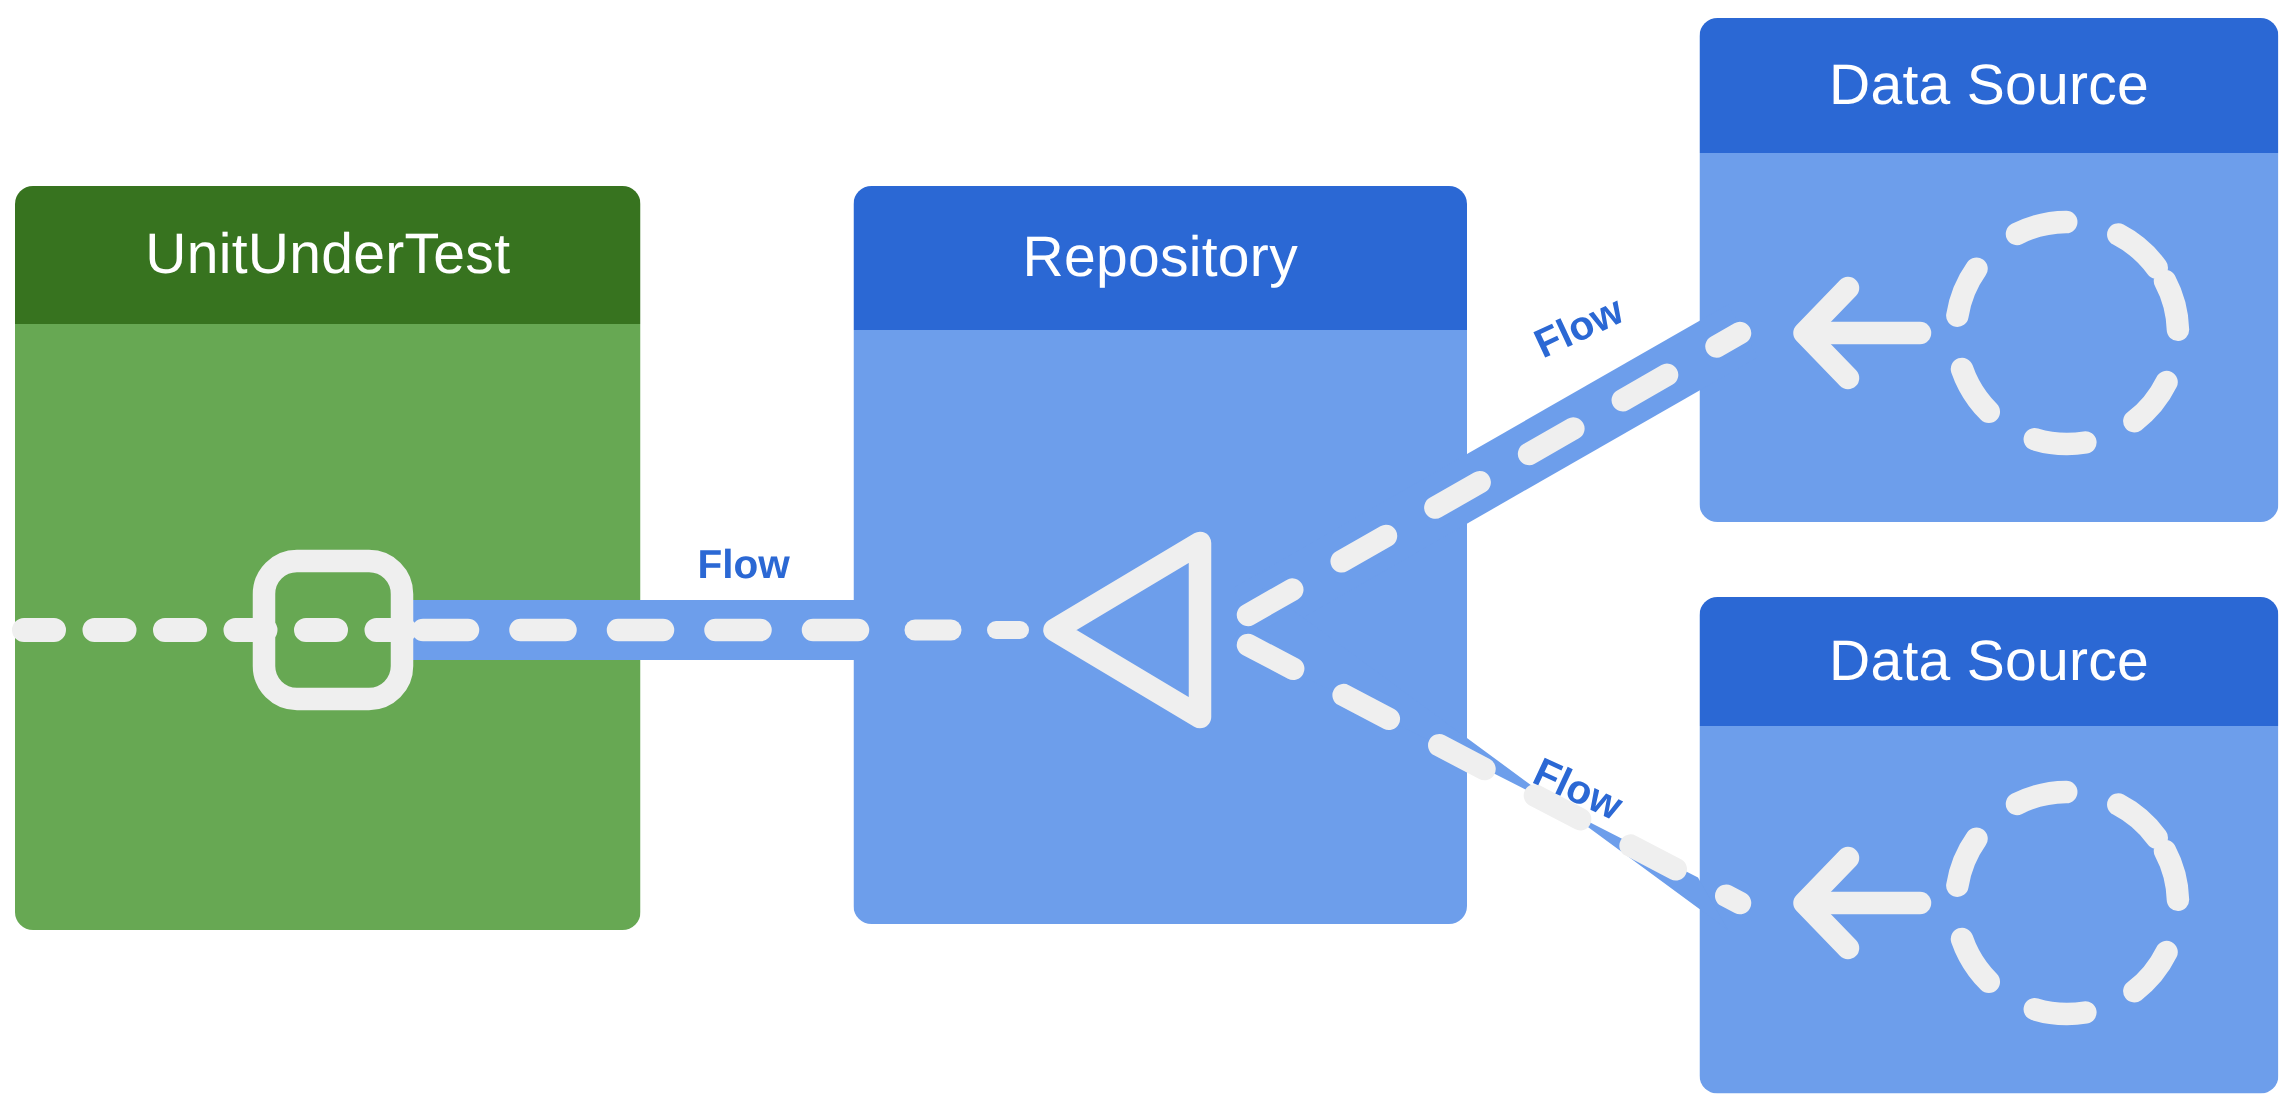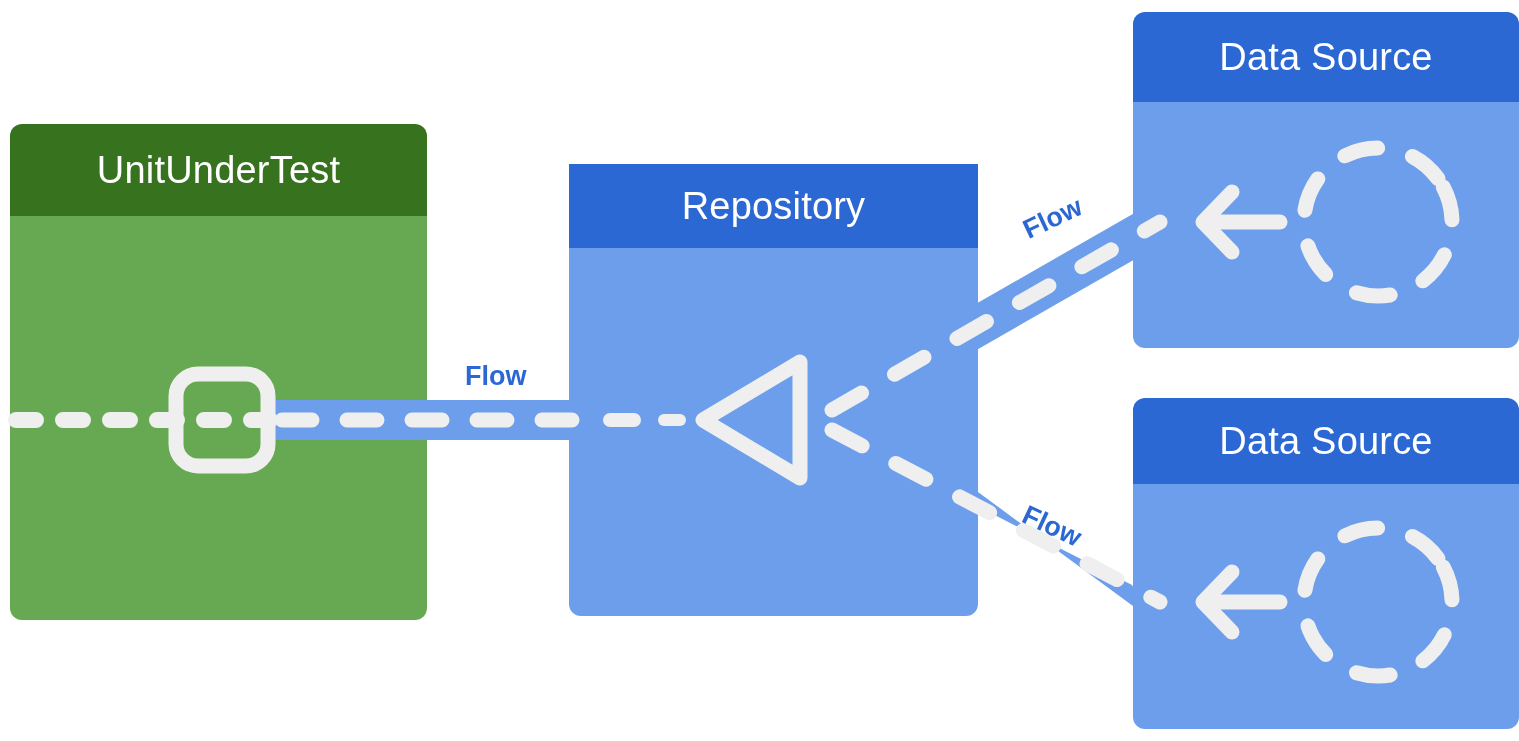--- a/index.html
+++ b/index.html
@@ -69,21 +69,21 @@
   <div class="layer" id="box-layer">
 
     <div class="node" style="left:10px; top:124px; width:417px; height:496px;">
       <div class="node-header" style="height:92px; background:#37731f;">
         <span>UnitUnderTest</span>
       </div>
       <div class="node-body" style="height:404px; background:#67a853;"></div>
     </div>
 
     <div class="node" style="left:569px; top:124px; width:409px; height:492px;">
-      <div class="node-header" style="height:84px; background:#2b68d4;margin-top:40px;">
+      <div class="node-header" style="height:96px; background:#2b68d4;">
         <span>Repository</span>
       </div>
       <div class="node-body" style="height:400px; background:#6d9eeb;"></div>
     </div>
 
     <div class="node" style="left:1133px; top:12px; width:386px; height:336px;">
       <div class="node-header" style="height:90px; background:#2b68d4;">
         <span>Data Source</span>
       </div>
       <div class="node-body" style="height:246px; background:#6d9eeb;"></div>

